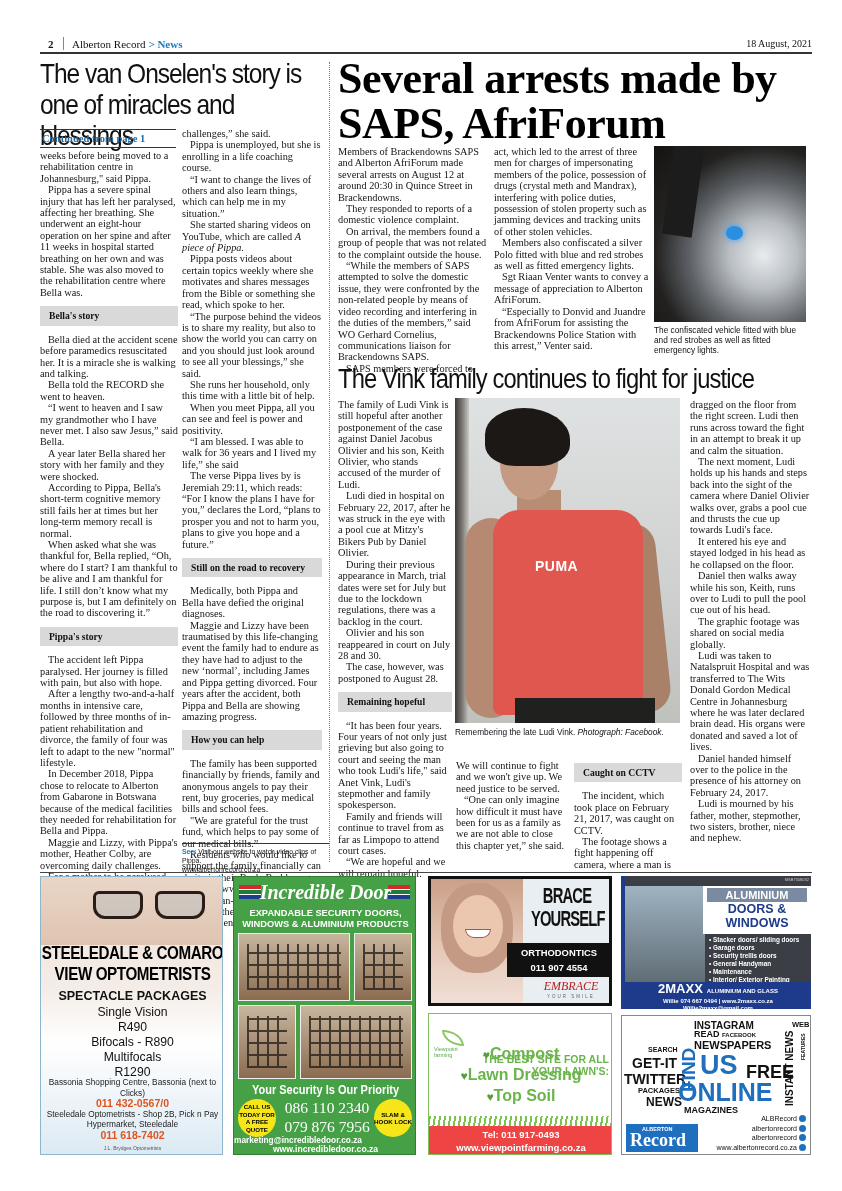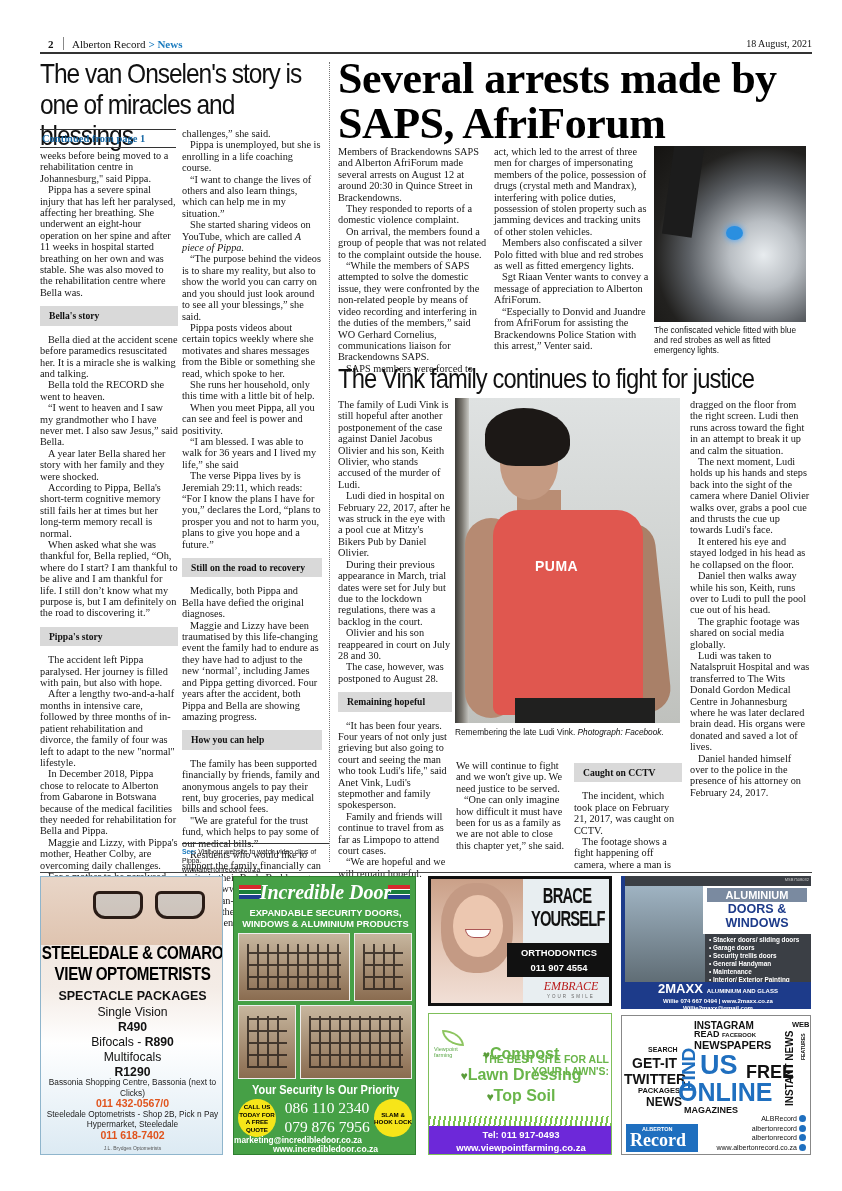--- a/index.html
+++ b/index.html
@@ -63,21 +63,21 @@
   
   .ad { overflow: hidden; }
   .ad1 { left: 40px; top: 876px; width: 183px; height: 279px; background: linear-gradient(180deg, #efe3da 0%, #f4ece6 40%, #ffffff 60%, #dceaf3 100%); border: 1px solid #8fb5cc; }
   .ad1 .face { position: absolute; left: 0; top: 0; width: 183px; height: 68px; background: linear-gradient(180deg,#e9d6c8 0%,#dfc4b0 100%); }
   .ad1 .glasses { position: absolute; left: 52px; top: 14px; width: 118px; height: 30px; }
   .ad1 .glasses span { position: absolute; top: 0; width: 50px; height: 28px; border: 3px solid #2a1c16; border-radius: 6px 6px 12px 12px; background: rgba(140,170,190,0.25); }
   .ad1 .glasses .l { left: 0; } .ad1 .glasses .r { left: 62px; }
   .ad1 .t1 { position: absolute; left: 0; top: 66px; width: 183px; text-align: center; font-family: "Liberation Sans", sans-serif; font-weight: bold; font-size: 15.2px; line-height: 18px; color: #000; transform: scaleY(1.15); transform-origin: top; letter-spacing: -0.4px; }
   .ad1 .t2 { position: absolute; left: 0; top: 112px; width: 183px; text-align: center; font-family: "Liberation Sans", sans-serif; font-weight: bold; font-size: 12.5px; }
   .ad1 .lines { position: absolute; left: 0; top: 128px; width: 183px; text-align: center; font-family: "Liberation Sans", sans-serif; font-size: 12.2px; line-height: 15px; }
-  .ad1 .lines b { font-weight: bold; }
+  .ad1 .lines b { font-weight: normal; }
   .ad1 .addr { position: absolute; left: 0; top: 200px; width: 183px; text-align: center; font-family: "Liberation Sans", sans-serif; font-size: 8.3px; line-height: 10.5px; color: #222; }
   .ad1 .phone { color: #e0541d; font-weight: bold; font-size: 10.5px; }
   .ad1 .foot { position: absolute; left: 0; top: 268px; width: 183px; text-align: center; font-size: 5px; color: #555; font-family: "Liberation Sans", sans-serif; }
 
   .ad2 { left: 233px; top: 876px; width: 183px; height: 279px; background: #46a046; border: 1px solid #2f7f30; }
   .ad2 .title { position: absolute; left: 0; top: 4px; width: 183px; text-align: center; font-family: "Liberation Serif", serif; font-style: italic; font-weight: bold; font-size: 20px; color: #fff; }
   .ad2 .flag { position: absolute; top: 8px; width: 22px; height: 14px; background: linear-gradient(180deg,#d6282f 0 30%,#fff 30% 36%,#1b7f3a 36% 64%,#fff 64% 70%,#1e3d8f 70% 100%); }
   .ad2 .flag.l { left: 5px; } .ad2 .flag.r { right: 5px; }
   .ad2 .sub { position: absolute; left: 0; top: 31px; width: 183px; text-align: center; font-family: "Liberation Sans", sans-serif; font-weight: bold; font-size: 9.3px; line-height: 11px; color: #fff; }
   .ad2 .img { position: absolute; background: linear-gradient(180deg,#c7b69e,#8a6c50); border: 1px solid #eee; }
@@ -98,21 +98,21 @@
   .ad3 .brand { position: absolute; left: 100px; top: 100px; width: 80px; text-align: center; font-family: "Liberation Serif", serif; font-style: italic; font-size: 12px; color: #b91c1c; }
   .ad3 .tag { position: absolute; left: 100px; top: 115px; width: 80px; text-align: center; font-family: "Liberation Sans", sans-serif; font-size: 4.5px; letter-spacing: 2px; color: #666; }
 
   .ad4 { left: 428px; top: 1013px; width: 184px; height: 142px; background: #ffffff; border: 1px solid #7fbf5a; }
   .ad4 .logo { position: absolute; left: 5px; top: 16px; width: 40px; height: 30px; font-family: "Liberation Sans", sans-serif; font-size: 5.5px; color: #5aa646; text-align: left; }
   .ad4 .logo .leaf { display: block; width: 22px; height: 16px; margin-left: 8px; border: 2px solid #8cc45e; border-radius: 0 100% 0 100%; }
   .ad4 .head { position: absolute; left: 48px; top: 4px; width: 132px; text-align: right; font-family: "Liberation Sans", sans-serif; font-weight: bold; font-size: 10.5px; line-height: 12px; color: #6ab54a; margin-top: 35px; }
   .ad4 .items { position: absolute; left: 0; top: 30px; width: 184px; text-align: center; font-family: "Liberation Sans", sans-serif; font-weight: bold; font-size: 16px; line-height: 20px; color: #6ab54a; }
   .ad4 .items .heart { color: #5a9c3a; font-size: 12px; }
   .ad4 .grass { position: absolute; left: 0; top: 102px; width: 184px; height: 12px; background: repeating-linear-gradient(100deg,#7bc24e 0 2px,#ffffff 2px 5px); }
-  .ad4 .footer { position: absolute; left: 0; top: 112px; width: 184px; height: 30px; background: #6d28d9; color: #fff; text-align: center; font-family: "Liberation Sans", sans-serif; font-weight: bold; font-size: 9.5px; line-height: 13px; padding-top: 2px; }
+  .ad4 .footer { position: absolute; left: 0; top: 112px; width: 184px; height: 30px; background: #ef4444; color: #fff; text-align: center; font-family: "Liberation Sans", sans-serif; font-weight: bold; font-size: 9.5px; line-height: 13px; padding-top: 2px; }
 
   .ad5 { left: 621px; top: 876px; width: 190px; height: 133px; background: #3b3f45; border-left: 4px solid #1d3b8a; }
   .ad5 .photo { position: absolute; left: 0; top: 10px; width: 80px; height: 100px; background: linear-gradient(180deg,#9fb3c2,#5d6a72); }
   .ad5 .panel { position: absolute; left: 78px; top: 10px; width: 108px; height: 48px; background: #ffffff; text-align: center; font-family: "Liberation Sans", sans-serif; font-weight: bold; color: #1d3b8a; font-size: 12.5px; line-height: 14px; padding-top: 2px; }
   .ad5 .panel .alu { display: block; background: #7a8aa0; color: #fff; font-size: 11px; margin: 0 4px; }
   .ad5 .list { position: absolute; left: 78px; top: 60px; width: 110px; font-family: "Liberation Sans", sans-serif; font-weight: bold; font-size: 6.4px; line-height: 8px; color: #fff; padding-left: 6px; }
   .ad5 .bar { position: absolute; left: 0; top: 106px; width: 186px; height: 27px; background: #1d3b8a; color: #fff; text-align: center; font-family: "Liberation Sans", sans-serif; font-weight: bold; }
   .ad5 .bar .brand { font-size: 13px; line-height: 14px; }
   .ad5 .bar .brand small { font-size: 6px; margin-left: 4px; }
   .ad5 .bar .contact { font-size: 6px; line-height: 7px; }
@@ -163,22 +163,22 @@
   <p>Maggie and Lizzy, with Pippa's mother, Heather Colby, are overcoming daily challenges.</p>
   <p>For a mother to be paralysed and still having to raise three daughters is challenging, but Pippa makes it look so easy.</p>
   <p>“They are what keeps me alive and what keeps me going. I am their mother and even with my disability I want to raise them in the best way possible with all the</p>
 </div>
 
 <div class="abs col" style="left:182px; top:128px; width:140px;">
   <p class="noind">challenges,” she said.</p>
   <p>Pippa is unemployed, but she is enrolling in a life coaching course.</p>
   <p>“I want to change the lives of others and also learn things, which can help me in my situation.”</p>
   <p><span>She started sharing videos on YouTube, which are called</span> <em>A piece of Pippa.</em></p>
+  <p>Pippa posts videos about certain topics weekly where she motivates and shares messages from the Bible or something she read, which spoke to her.</p>
   <p>“The purpose behind the videos is to share my reality, but also to show the world you can carry on and you should just look around to see all your blessings,” she said.</p>
-  <p>Pippa posts videos about certain topics weekly where she motivates and shares messages from the Bible or something she read, which spoke to her.</p>
   <p>She runs her household, only this time with a little bit of help.</p>
   <p>When you meet Pippa, all you can see and feel is power and positivity.</p>
   <p>“I am blessed. I was able to walk for 36 years and I lived my life,” she said</p>
   <p>The verse Pippa lives by is Jeremiah 29:11, which reads: “For I know the plans I have for you,” declares the Lord, “plans to prosper you and not to harm you, plans to give you hope and a future.”</p>
   <div class="subhead">Still on the road to recovery</div>
   <p>Medically, both Pippa and Bella have defied the original diagnoses.</p>
   <p>Maggie and Lizzy have been traumatised by this life-changing event the family had to endure as they have had to adjust to the new ‘normal’, including James and Pippa getting divorced. Four years after the accident, both Pippa and Bella are showing amazing progress.</p>
   <div class="subhead">How you can help</div>
   <p>The family has been supported financially by friends, family and anonymous angels to pay their rent, buy groceries, pay medical bills and school fees.</p>
   <p>"We are grateful for the trust fund, which helps to pay some of our medical bills.”</p>
@@ -252,20 +252,21 @@
 </div>
 
 <div class="abs col" style="left:690px; top:399px; width:120px;">
   <p class="noind">dragged on the floor from the right screen. Ludi then runs across toward the fight in an attempt to break it up and calm the situation.</p>
   <p>The next moment, Ludi holds up his hands and steps back into the sight of the camera where Daniel Olivier walks over, grabs a pool cue and thrusts the cue up towards Ludi's face.</p>
   <p>It entered his eye and stayed lodged in his head as he collapsed on the floor.</p>
   <p>Daniel then walks away while his son, Keith, runs over to Ludi to pull the pool cue out of his head.</p>
   <p>The graphic footage was shared on social media globally.</p>
   <p>Ludi was taken to Natalspruit Hospital and was transferred to The Wits Donald Gordon Medical Centre in Johannesburg where he was later declared brain dead. His organs were donated and saved a lot of lives.</p>
   <p>Daniel handed himself over to the police in the presence of his attorney on February 24, 2017.</p>
+  <p>Ludi is mourned by his father, mother, stepmother, two sisters, brother, niece and nephew.</p>
 </div>
 
 <div class="abs rule-ads"></div>
 
 <div class="abs ad ad1">
   <div class="face">
     <div class="glasses">
         <span class="l"></span>
         <span class="r"></span>
       </div>

